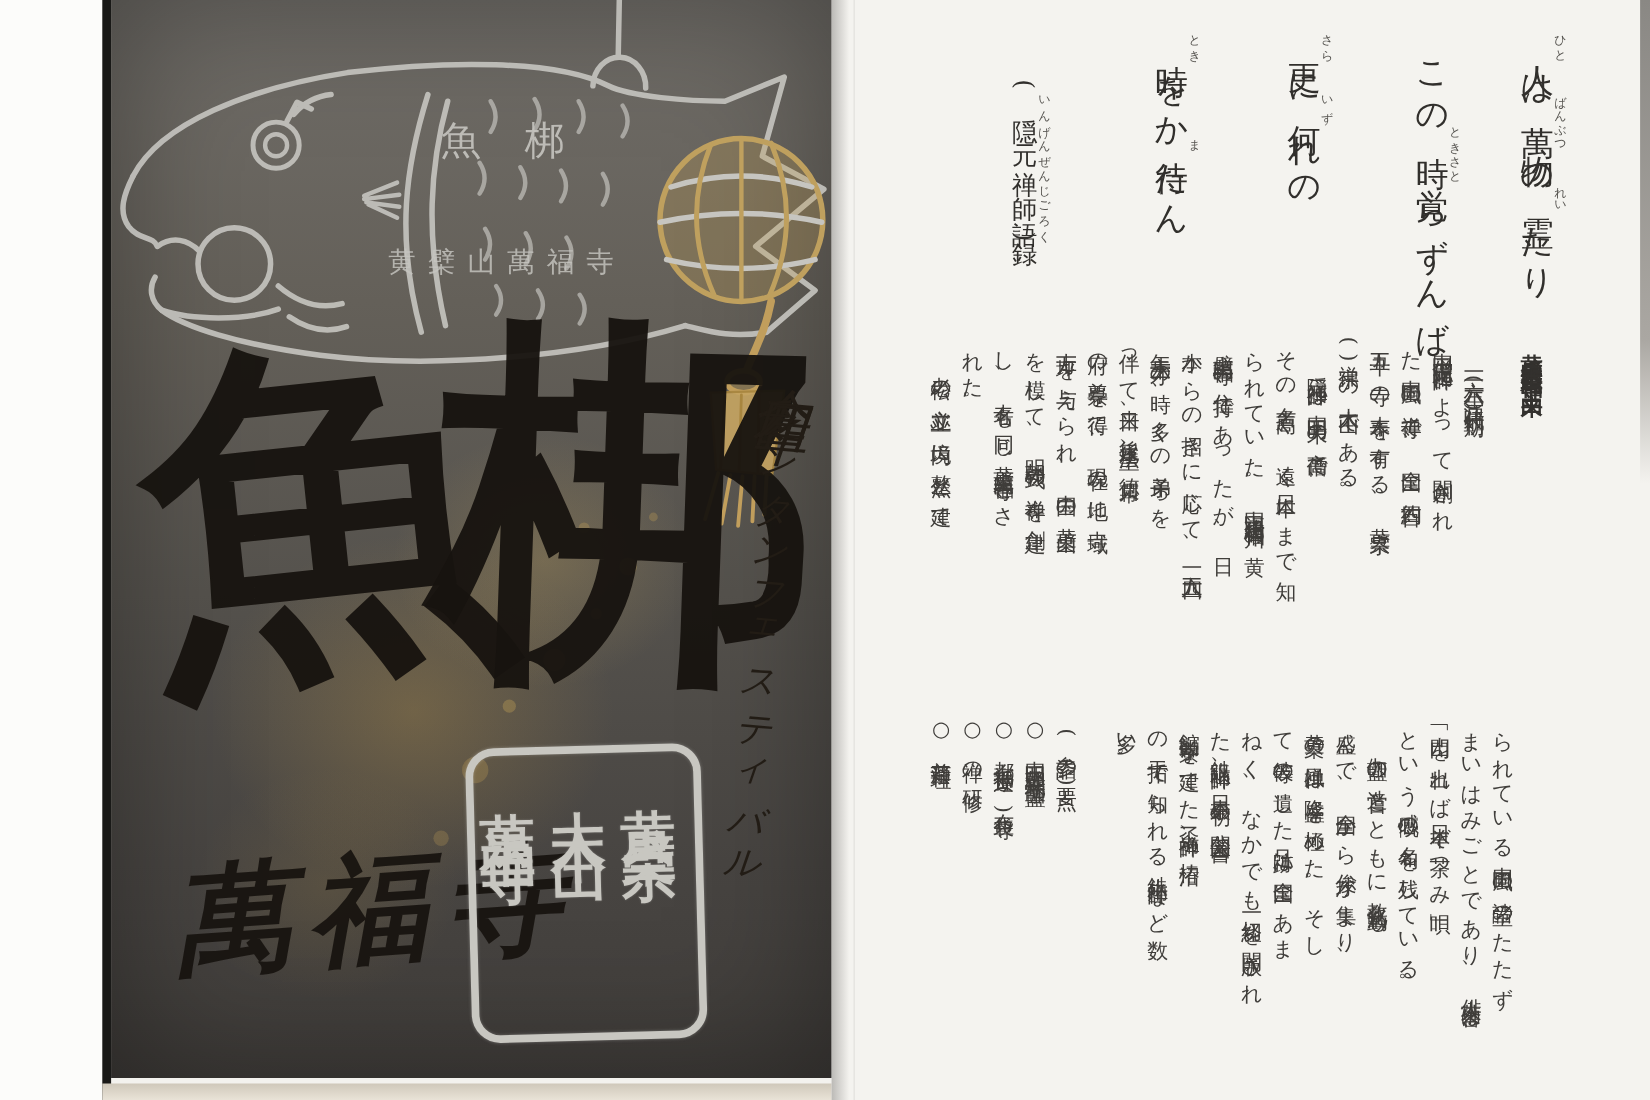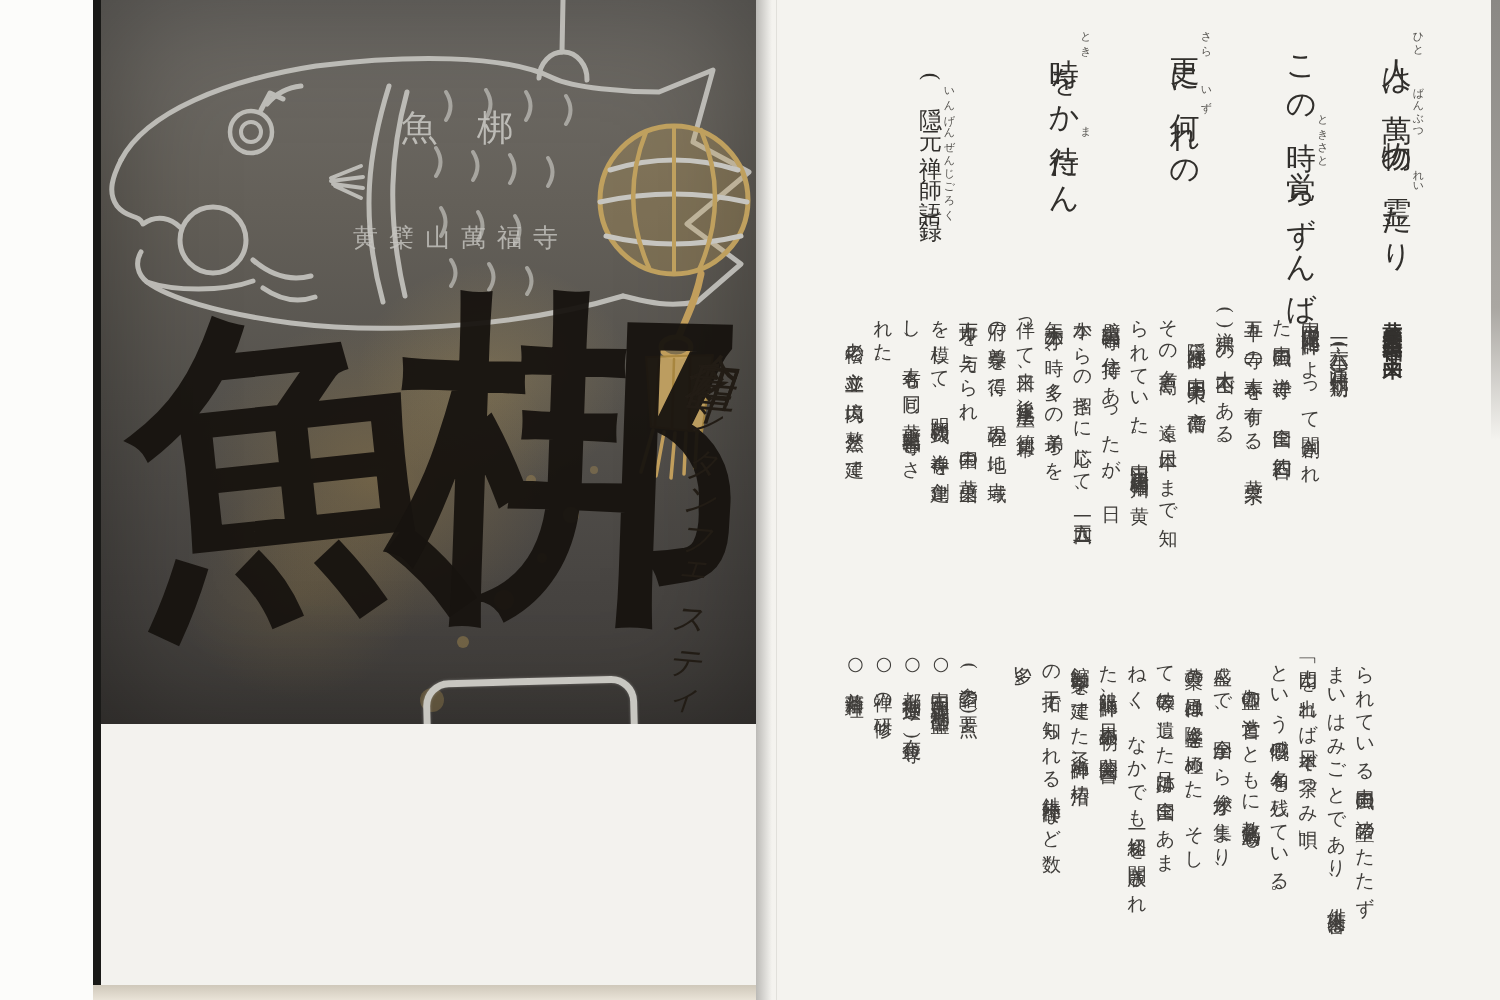--- a/index.html
+++ b/index.html
@@ -4,21 +4,21 @@
 <style>
   html,body{margin:0;padding:0;background:#e8e6e0;}
   #scan{position:relative;width:1500px;height:1000px;overflow:hidden;
         font-family:"DejaVu Serif","Liberation Serif",serif;background:#f3f2ee;}
 
   
   #left-margin{position:absolute;left:0;top:0;width:93px;height:1000px;background:#fcfcfa;}
   #book-edge{position:absolute;left:93px;top:0;width:8px;height:1000px;background:#191917;}
 
   
-  #left-page{position:absolute;left:101px;top:0;width:655px;height:724px;overflow:hidden;
+  #left-page{position:absolute;left:101px;top:0;width:655px;height:980px;overflow:hidden;
     background:
       radial-gradient(190px 160px at 60% 52%, rgba(206,171,92,.26), rgba(206,171,92,0) 72%),
       radial-gradient(260px 230px at 42% 66%, rgba(190,150,70,.30), rgba(190,150,70,0) 70%),
       radial-gradient(170px 150px at 30% 82%, rgba(175,140,65,.16), rgba(175,140,65,0) 70%),
       linear-gradient(180deg,#716e69 0%,#646059 28%,#55524d 55%,#484542 80%,#403d3a 100%);
     box-shadow:inset 0 0 130px rgba(0,0,0,.38);}
   #left-page-bottom-edge{position:absolute;left:93px;top:985px;width:663px;height:15px;
     background:linear-gradient(180deg,#cfc8ba,#e9e3d7);}
 
   #fish-art{position:absolute;left:0;top:0;z-index:1;}

